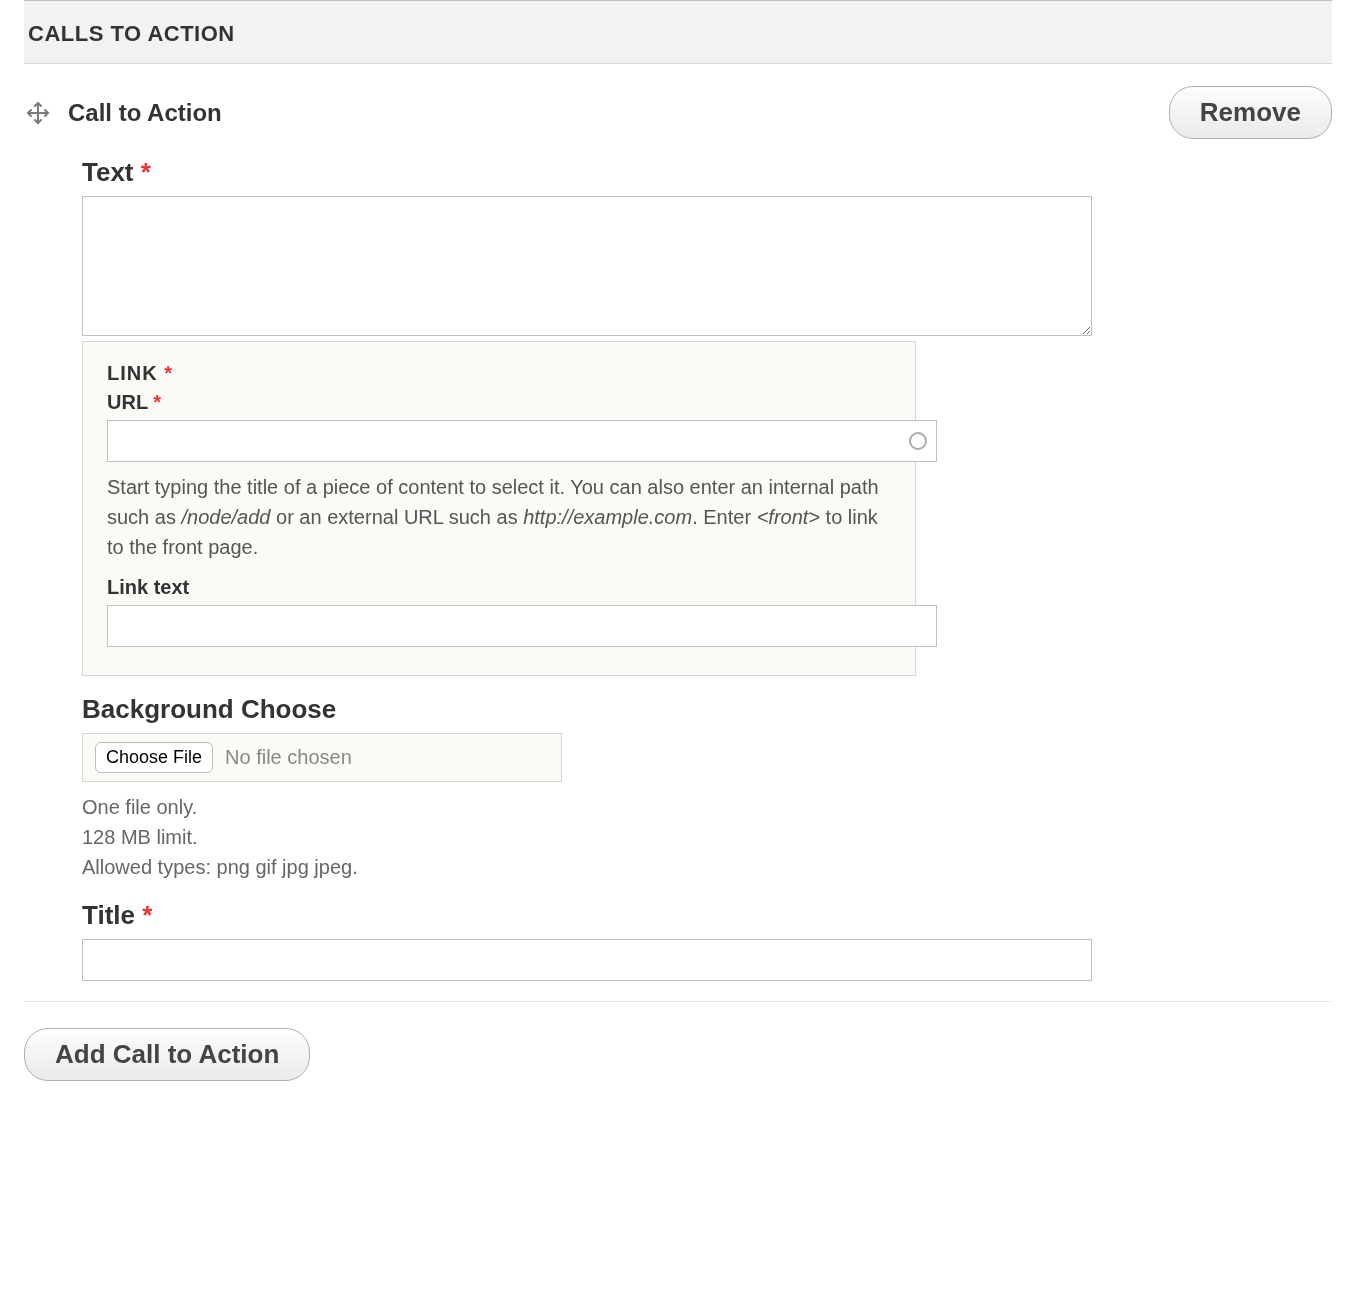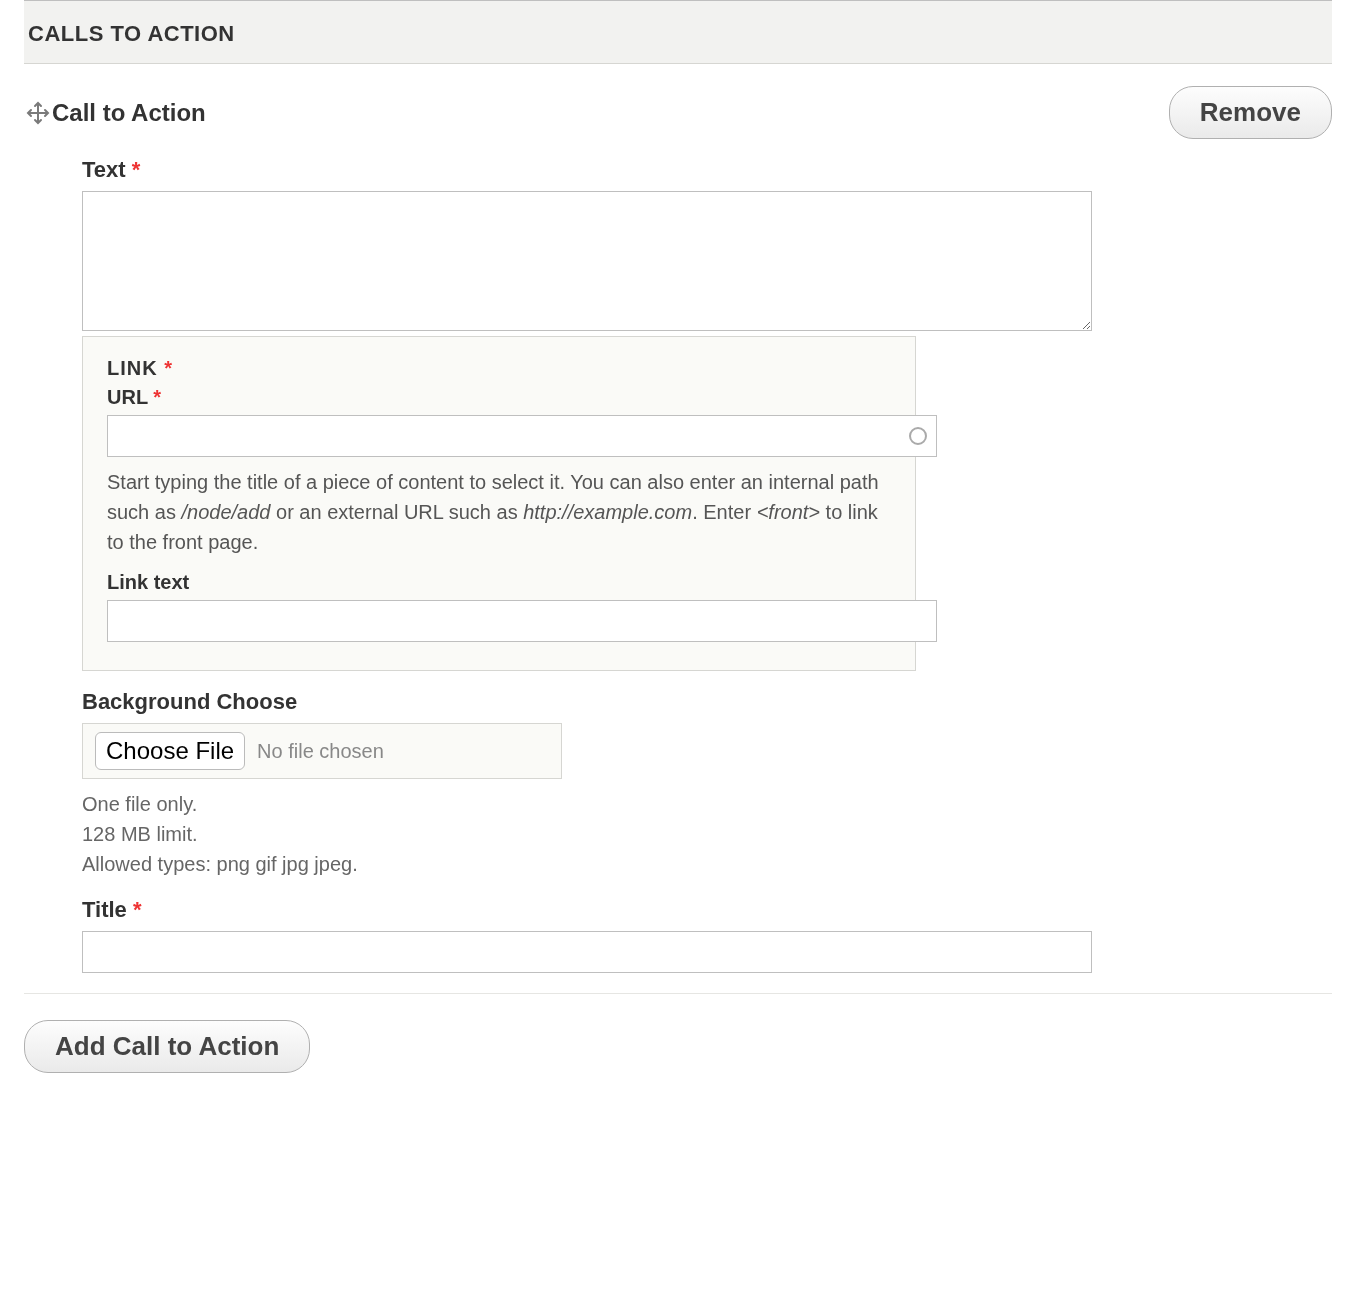--- a/index.html
+++ b/index.html
@@ -43,20 +43,21 @@
   .item-row {
     padding-top: 22px;
   }
   .item-header {
     display: flex;
     align-items: center;
     justify-content: space-between;
   }
   .item-header-left {
     display: flex;
+    gap: 16px;
   }
   .drag-handle {
     display: inline-flex;
     width: 28px;
     height: 28px;
     align-items: center;
     justify-content: center;
     cursor: move;
     color: #7a7a7a;
   }
@@ -75,21 +76,21 @@
     font-size: 26px;
     color: #444;
     cursor: pointer;
     font-family: inherit;
   }
   .form-body {
     padding-left: 58px;
   }
   .field-label {
     font-weight: bold;
-    font-size: 22px;
+    font-size: 26px;
     color: #333;
     margin-top: 18px;
     margin-bottom: 8px;
     display: block;
   }
   .required-mark {
     color: #e33;
     font-weight: bold;
   }
   textarea.text-area {
@@ -169,21 +170,21 @@
     border: 1px solid #d6d6d2;
     background: #fafaf7;
     padding: 8px 12px;
     display: flex;
     align-items: center;
     gap: 12px;
     margin-top: 4px;
   }
   .choose-file-btn {
     font-family: Arial, sans-serif;
-    font-size: 24px;
+    font-size: 18px;
     padding: 4px 10px;
     border: 1px solid #bbb;
     border-radius: 6px;
     background: #fff;
     cursor: pointer;
   }
   .file-status {
     color: #888;
     font-size: 20px;
   }

